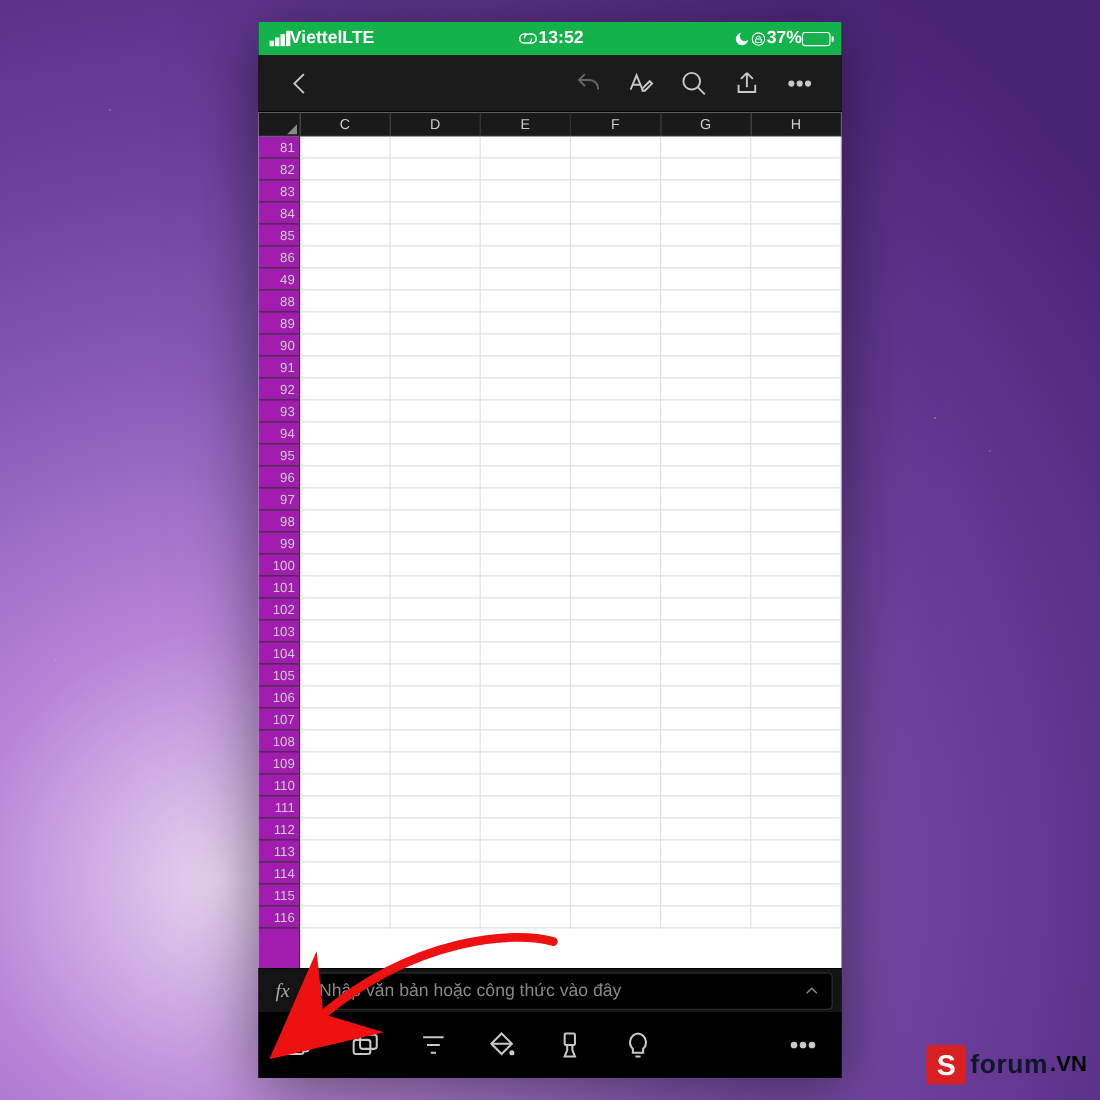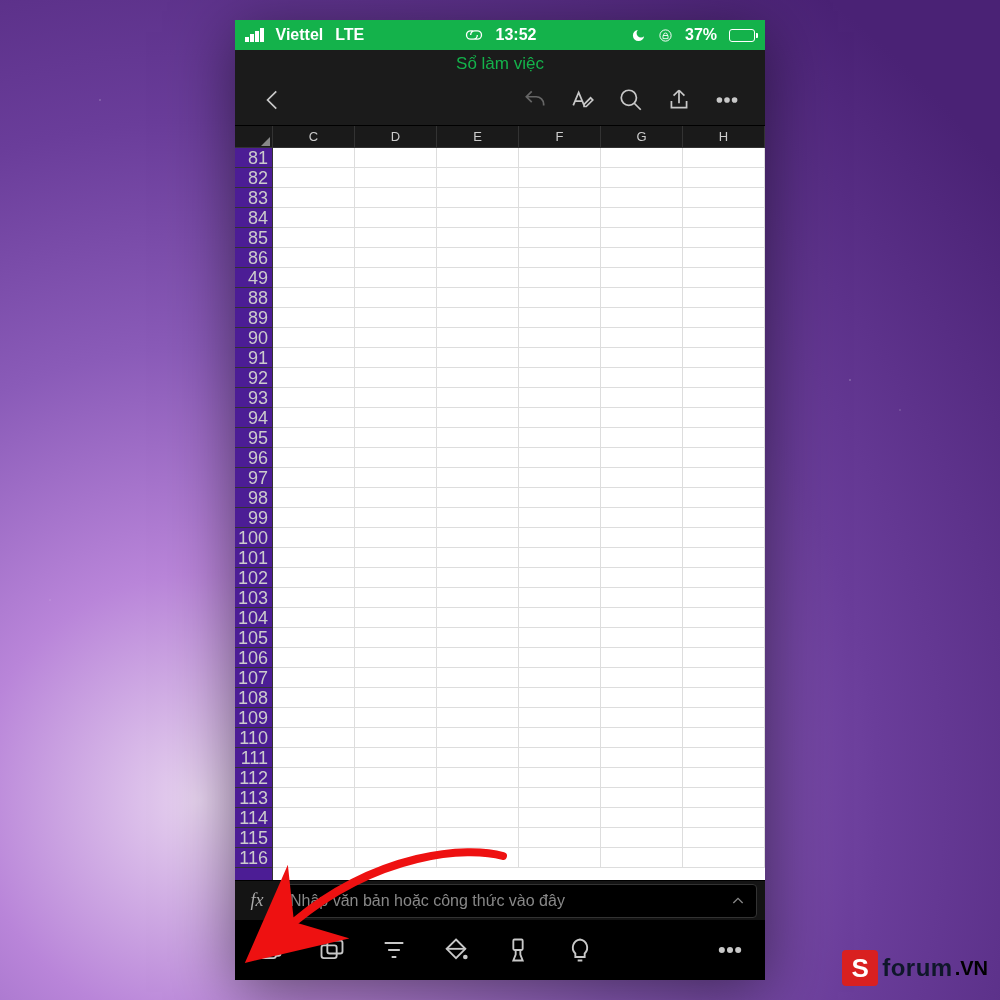--- a/index.html
+++ b/index.html
@@ -41,41 +41,41 @@
     height: 30px;
     background: #14b24b;
     display: flex;
     align-items: center;
     color: #fff;
     font-size: 16px;
     font-weight: 600;
     padding: 0 10px;
     gap: 6px;
   }
-  .status .left, .status .center, .status .right { display:flex; align-items:center; gap:12px; }
+  .status .left, .status .center, .status .right { display:flex; align-items:center; gap:0; }
   .status .left { flex: 1; }
   .status .center { flex: 0; }
   .status .right { flex: 1; justify-content: flex-end; }
   .signal-icon { display:flex; gap:1.5px; align-items:flex-end; }
   .signal-icon span { width:3.5px; background:#fff; }
   .signal-icon span:nth-child(1){height:5px} .signal-icon span:nth-child(2){height:8px}
   .signal-icon span:nth-child(3){height:11px} .signal-icon span:nth-child(4){height:14px}
   .battery { width:26px; height:13px; border:1.5px solid #fff; border-radius:3px; position:relative; }
   .battery::after { content:""; position:absolute; right:-4px; top:3px; width:2.5px; height:5px; background:#fff; border-radius:0 1px 1px 0;}
   .battery .fill { background:#fff; height:100%; width:37%; border-radius:1px;}
   
   .doc-title { text-align:center; color:#14b24b; font-size:17px; padding:4px 0 0; background:#1b1b1b; }
   
   .toolbar { height:52px; background:#1b1b1b; display:flex; align-items:center; padding:0 14px; border-bottom:1px solid #000;}
   .toolbar .spacer { flex:1; }
   .tb-btn { width:48px; height:48px; display:flex; align-items:center; justify-content:center; color:#c8c8c8; }
   .tb-btn svg { width:26px; height:26px; stroke:#c8c8c8; fill:none; stroke-width:1.6; }
   
   .sheet-wrap { flex:1; background:#fff; display:flex; position:relative; overflow:hidden;}
-  .rowhdr { width:38px; background:#4c1d95; color:#ccc; font-size:18px; border-right:1px solid #333;}
+  .rowhdr { width:38px; background:#a21caf; color:#ccc; font-size:12px; border-right:1px solid #333;}
   .colhdr-row { height:22px; display:flex; }
   .corner { width:38px; height:22px; background:#1a1a1a; border-right:1px solid #333; border-bottom:1px solid #333; position:relative;}
   .corner::after { content:""; position:absolute; right:2px; bottom:1px; border-left:9px solid transparent; border-bottom:9px solid #888;}
   .colhdr { flex:1; background:#1a1a1a; color:#ccc; font-size:13px; text-align:center; line-height:22px; border-right:1px solid #333; border-bottom:1px solid #333; }
   .grid { flex:1; background:#fff; }
   .row { height:20px; display:flex; }
   .rownum { height:20px; line-height:20px; text-align:right; padding-right:4px; border-bottom:1px solid #333;}
   .cell { flex:1; border-right:1px solid #ddd; border-bottom:1px solid #ddd; }
   
   .fbar { height:40px; background:#141414; display:flex; align-items:center; padding:0 8px; gap:8px; border-top:1px solid #000;}
@@ -124,21 +124,20 @@
         </svg>
       <svg width="15" height="15" viewBox="0 0 24 24">
           <circle cx="12" cy="12" r="9" stroke="#fff" fill="none" stroke-width="1.6"></circle>
           <path d="M9 12v-1a3 3 0 0 1 6 0v1m-7 0h8v5H8z" stroke="#fff" fill="none" stroke-width="1.4"></path>
         </svg>
       <span>37%</span>
       <span class="battery"><span class="fill"></span></span>
     </div>
   </div>
 
-  <div class="doc-title">Sổ làm việc</div>
 
   <div class="toolbar">
     <div class="tb-btn">
       <svg viewBox="0 0 24 24">
           <path d="M15 4l-8 8 8 8"></path>
         </svg>
     </div>
     <div class="spacer"></div>
     <div class="tb-btn">
       <svg viewBox="0 0 24 24">

